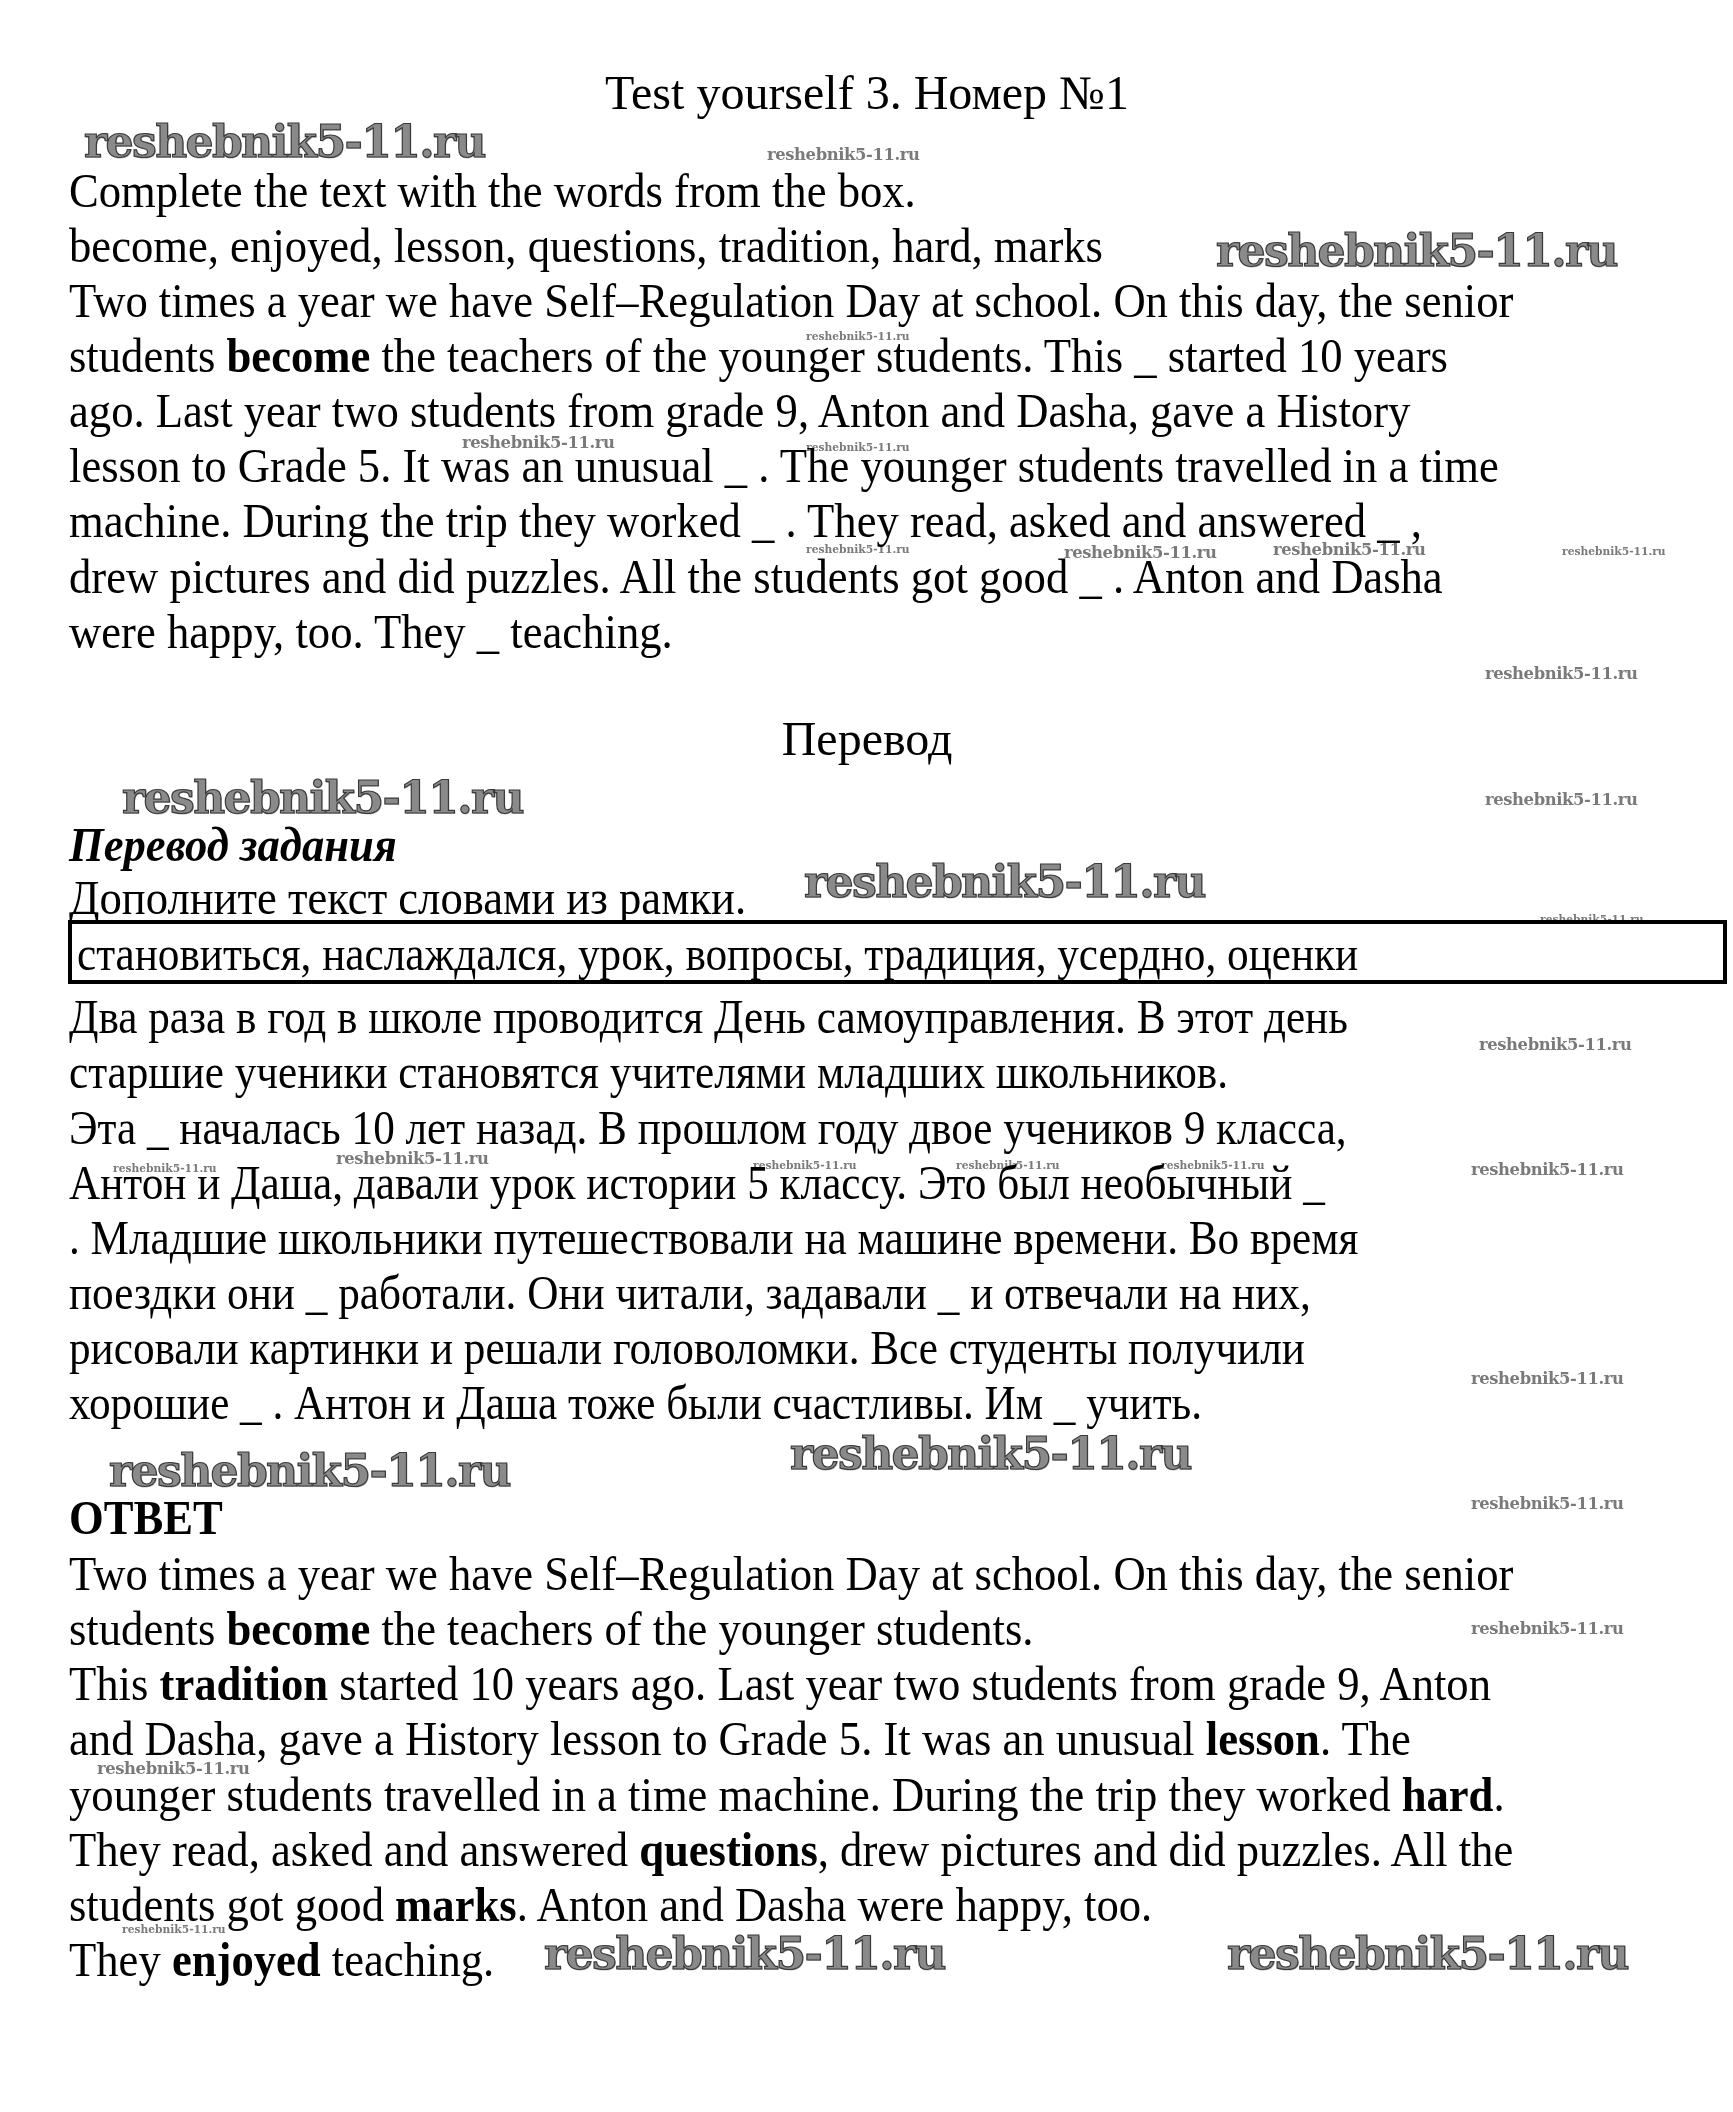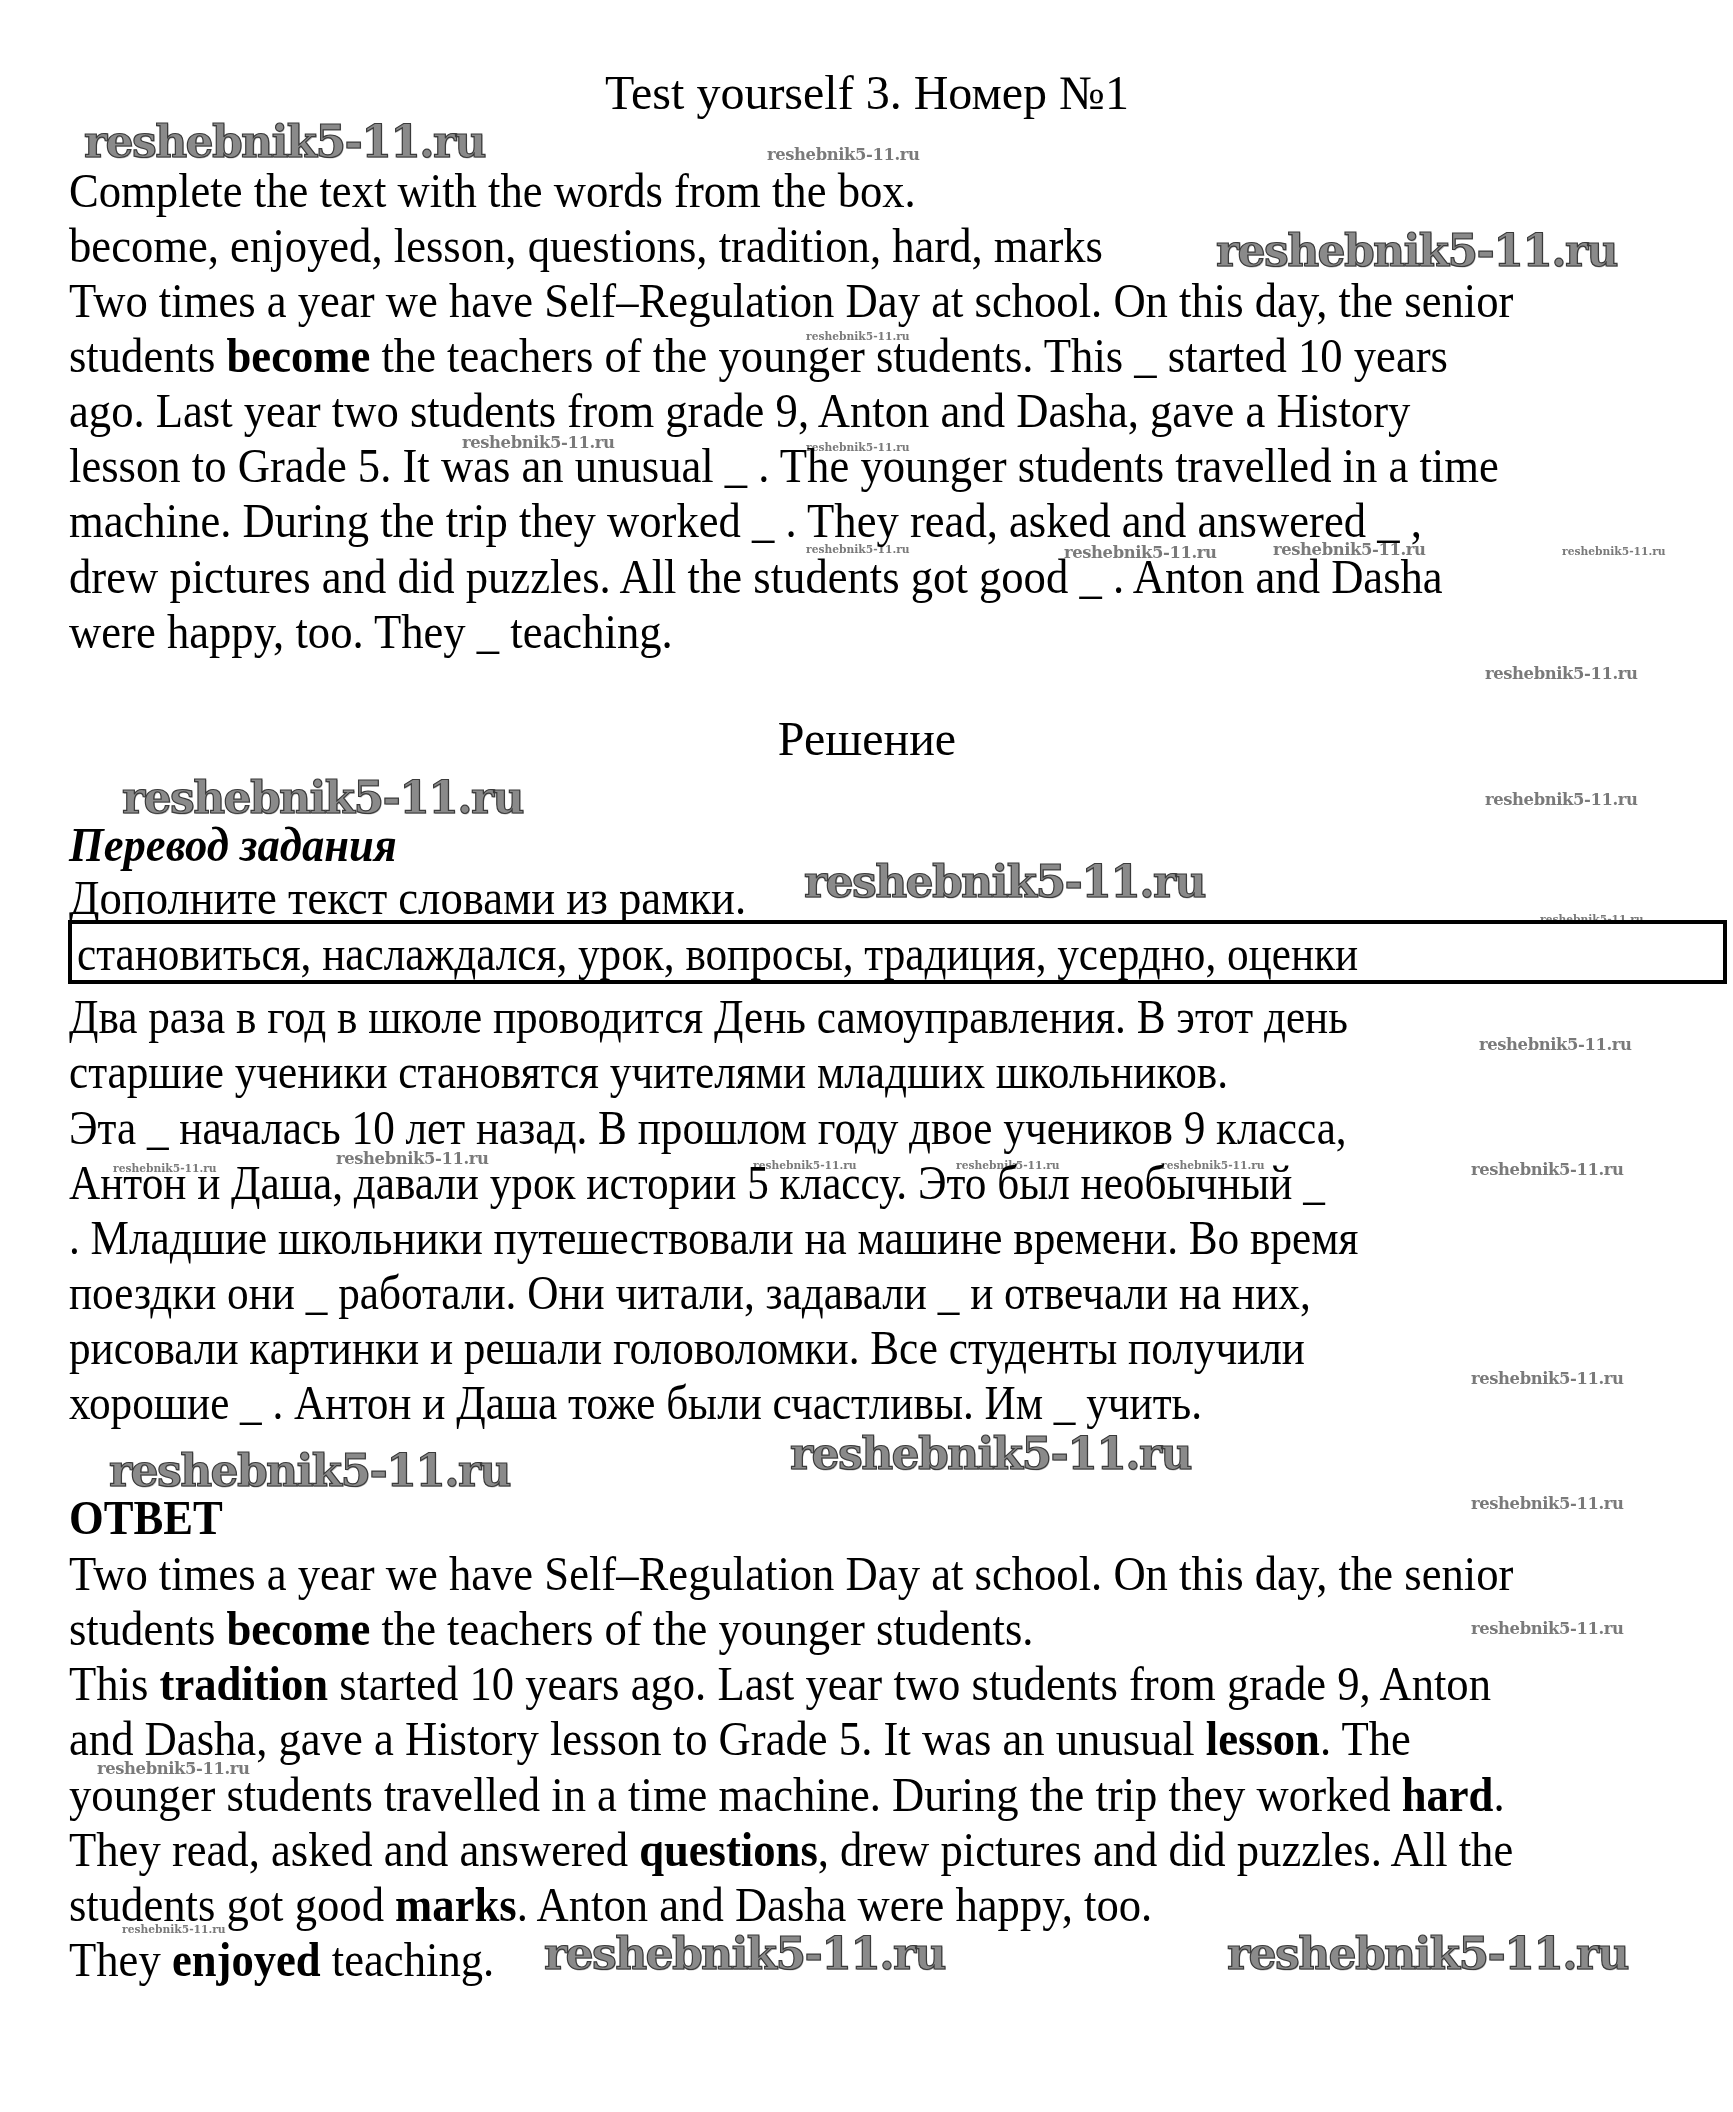--- a/index.html
+++ b/index.html
@@ -43,21 +43,21 @@
 <div>
   <div class="line" style="top:273px;"><span>Two times a year we have Self–Regulation Day at school. On this day, the senior</span></div>
   <div class="line" style="top:328px;"><span>students </span><span class="bold">become</span><span> the teachers of the younger students. This _ started 10 years</span></div>
   <div class="line" style="top:383px;"><span>ago. Last year two students from grade 9, Anton and Dasha, gave a History</span></div>
   <div class="line" style="top:438px;"><span>lesson to Grade 5. It was an unusual _ . The younger students travelled in a time</span></div>
   <div class="line" style="top:493px;"><span>machine. During the trip they worked _ . They read, asked and answered _ ,</span></div>
   <div class="line" style="top:549px;"><span>drew pictures and did puzzles. All the students got good _ . Anton and Dasha</span></div>
   <div class="line" style="top:604px;"><span>were happy, too. They _ teaching.</span></div>
 </div>
 
-<div class="center" style="top:711px;">Решение</div>
+<div class="center" style="top:711px;">Перевод</div>
 <div class="wm-big" style="left:122px; top:773px;">reshebnik5-11.ru</div>
 <div class="wm-small" style="left:1485px; top:791px;">reshebnik5-11.ru</div>
 
 <div class="line bi" style="top:817px;">Перевод задания</div>
 <div class="line" style="top:870px;">Дополните текст словами из рамки.</div>
 <div class="wm-big" style="left:804px; top:857px;">reshebnik5-11.ru</div>
 <div class="wm-tiny" style="left:1540px; top:914px;">reshebnik5-11.ru</div>
 
 <div class="box">
   <div class="line" style="transform:scaleX(0.9);">становиться, наслаждался, урок, вопросы, традиция, усердно, оценки</div>

